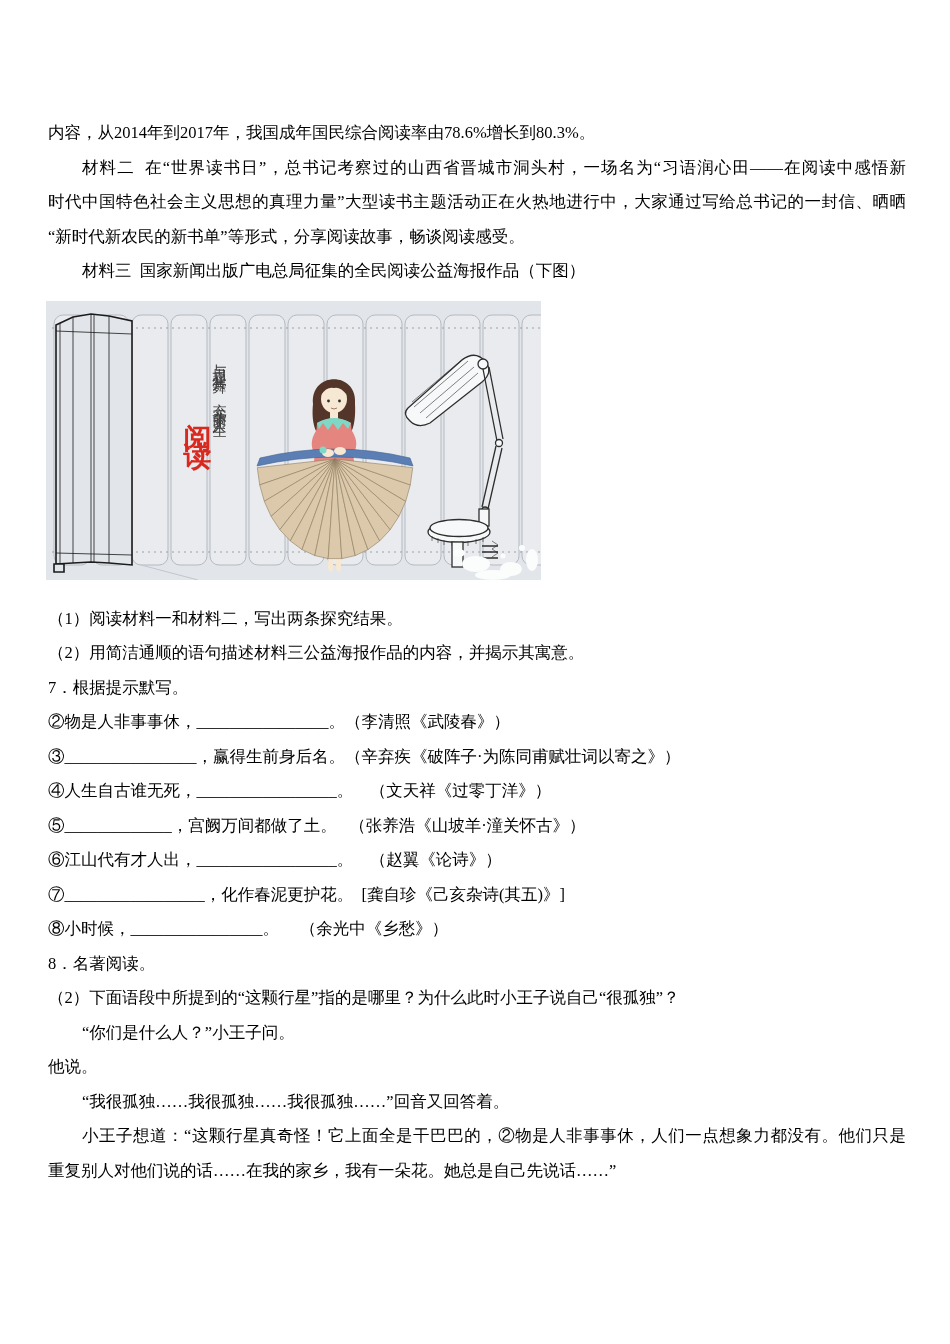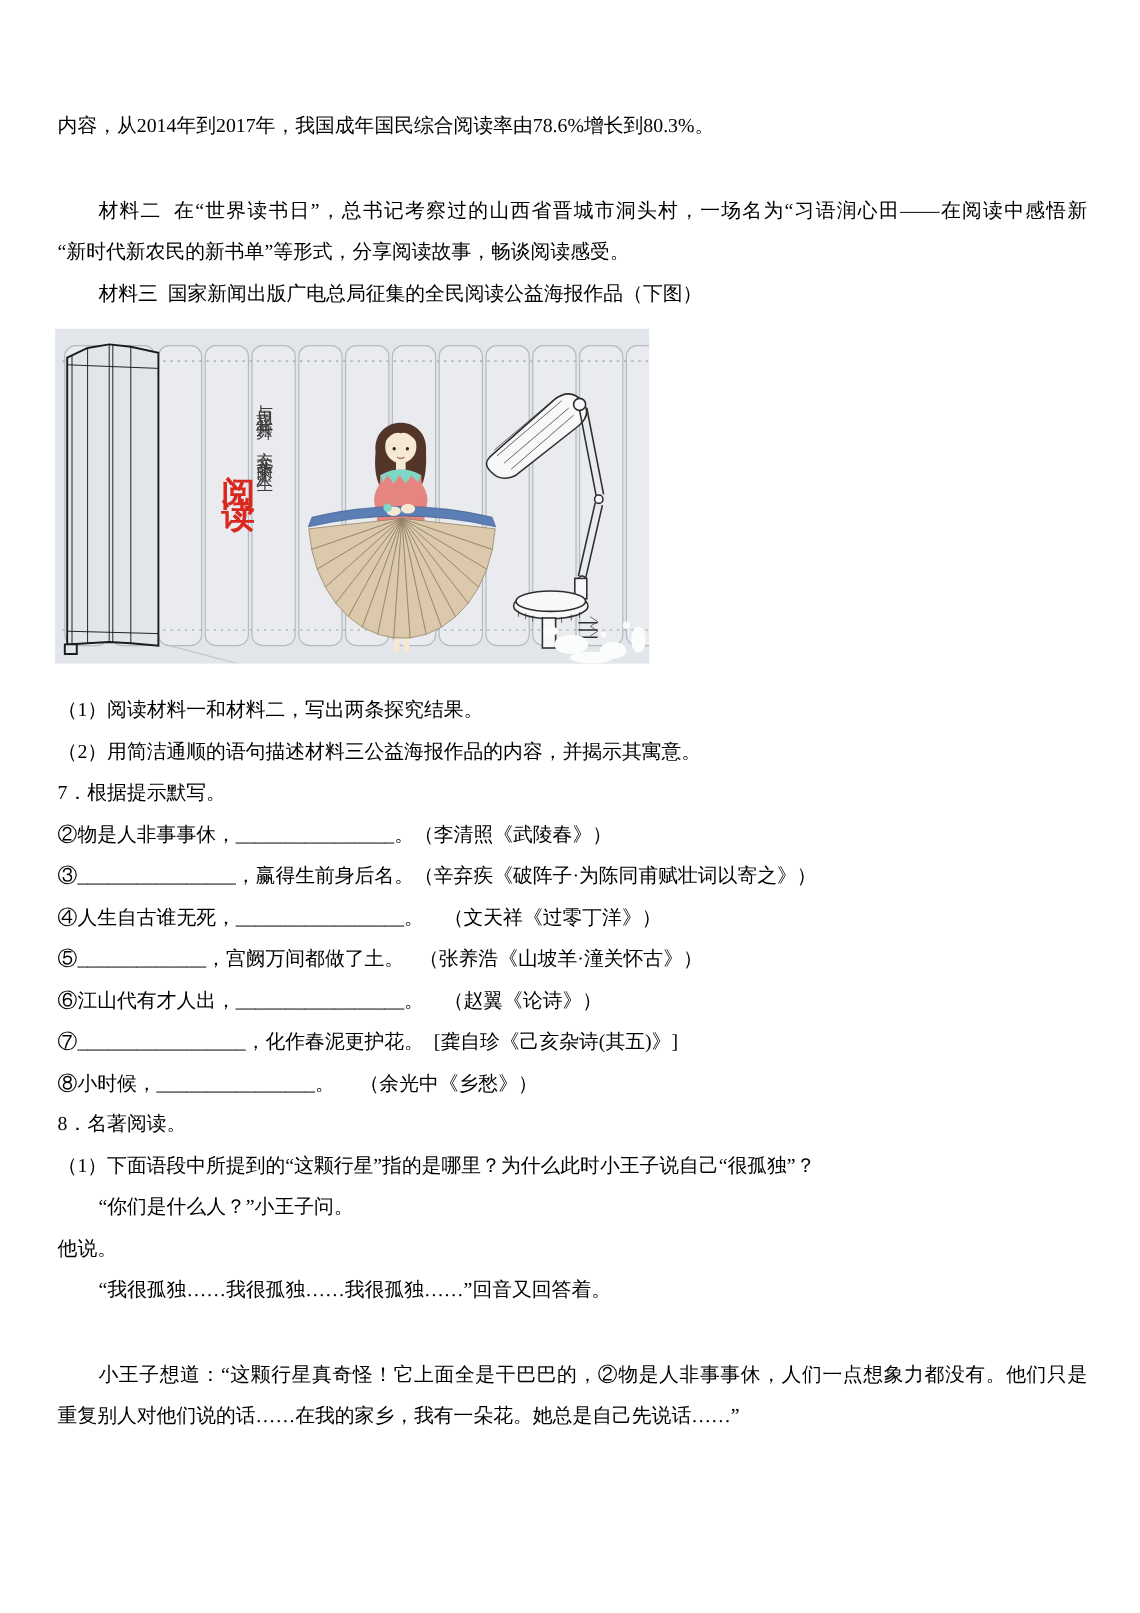--- a/index.html
+++ b/index.html
@@ -7,27 +7,27 @@
     --badge_red:#d9281e; --ink:#3b3b3b; --hair:#533629; --skin:#f6e8d2;
     --top:#e58580; --collar:#7fd8c6; --page_a:#dcc9ab; --page_b:#d0bd9e;
     --page_edge:#8d7c60; --band:#5b7fb5; --line_art:#2e2e2e;
   }
   html,body{margin:0;padding:0;}
   body{
     width:950px;height:1344px;background:#ffffff;
     font-family:"Liberation Serif","DejaVu Serif",serif;color:#000;
     overflow:hidden;
   }
-  .doc{padding:88px 44px 0 48px;}
+  .doc{padding:116px 44px 0 48px;}
   .line{
     font-size:16.5px;line-height:34.5px;min-height:34.5px;
     white-space:pre-wrap;letter-spacing:0;
   }
   .indent{text-indent:34px;}
-  .fill{text-align:justify;text-align-last:justify;margin-top:36px;}
+  .fill{text-align:justify;text-align-last:justify;}
   
   .poster{
     position:relative;width:495px;height:279px;margin:12px 0 22px -2px;
     background:var(--bg);overflow:hidden;
   }
   .poster svg{position:absolute;left:0;top:0;}
   .slat{fill:var(--slat);stroke:var(--slat_border);stroke-width:1;}
   .dashline{stroke:var(--dash);stroke-width:1;stroke-dasharray:2 4;fill:none;}
   .bookdark{stroke:#1b1b1b;stroke-width:1.6;fill:var(--bg);}
   .bookthin{stroke:#1b1b1b;stroke-width:0.8;fill:none;}
@@ -56,20 +56,21 @@
   }
 </style>
 </head>
 <body>
 
 <div class="doc">
 
   <div>
       <div class="line">内容，从2014年到2017年，我国成年国民综合阅读率由78.6%增长到80.3%。</div>
       <div class="line indent fill">材料二  在“世界读书日”，总书记考察过的山西省晋城市洞头村，一场名为“习语润心田——在阅读中感悟新</div>
+      <div class="line fill">时代中国特色社会主义思想的真理力量”大型读书主题活动正在火热地进行中，大家通过写给总书记的一封信、晒晒</div>
       <div class="line">“新时代新农民的新书单”等形式，分享阅读故事，畅谈阅读感受。</div>
       <div class="line indent">材料三  国家新闻出版广电总局征集的全民阅读公益海报作品（下图）</div>
     </div>
 
   <div class="poster">
     <svg width="495" height="279" viewBox="0 0 495 279">
 
       <g id="slats">
           <rect x="8" y="14" width="36" height="250" rx="9" class="slat"></rect>
           <rect x="47" y="14" width="36" height="250" rx="9" class="slat"></rect>
@@ -173,21 +174,21 @@
       <div class="line">（2）用简洁通顺的语句描述材料三公益海报作品的内容，并揭示其寓意。</div>
       <div class="line">7．根据提示默写。</div>
       <div class="line">②物是人非事事休，________________。（李清照《武陵春》）</div>
       <div class="line">③________________，赢得生前身后名。（辛弃疾《破阵子·为陈同甫赋壮词以寄之》）</div>
       <div class="line">④人生自古谁无死，_________________。    （文天祥《过零丁洋》）</div>
       <div class="line">⑤_____________，宫阙万间都做了土。   （张养浩《山坡羊·潼关怀古》）</div>
       <div class="line">⑥江山代有才人出，_________________。    （赵翼《论诗》）</div>
       <div class="line">⑦_________________，化作春泥更护花。  [龚自珍《己亥杂诗(其五)》]</div>
       <div class="line">⑧小时候，________________。     （余光中《乡愁》）</div>
       <div class="line">8．名著阅读。</div>
-      <div class="line">（1）下面语段中所提到的“这颗行星”指的是哪里？为什么此时小王子说自己“很孤独”？</div>
+      <div class="line">（2）下面语段中所提到的“这颗行星”指的是哪里？为什么此时小王子说自己“很孤独”？</div>
       <div class="line indent">“你们是什么人？”小王子问。</div>
       <div class="line">他说。</div>
       <div class="line indent">“我很孤独……我很孤独……我很孤独……”回音又回答着。</div>
       <div class="line indent fill">小王子想道：“这颗行星真奇怪！它上面全是干巴巴的，②物是人非事事休，人们一点想象力都没有。他们只是</div>
       <div class="line">重复别人对他们说的话……在我的家乡，我有一朵花。她总是自己先说话……”</div>
     </div>
 
 </div>
 
 </body></html>

